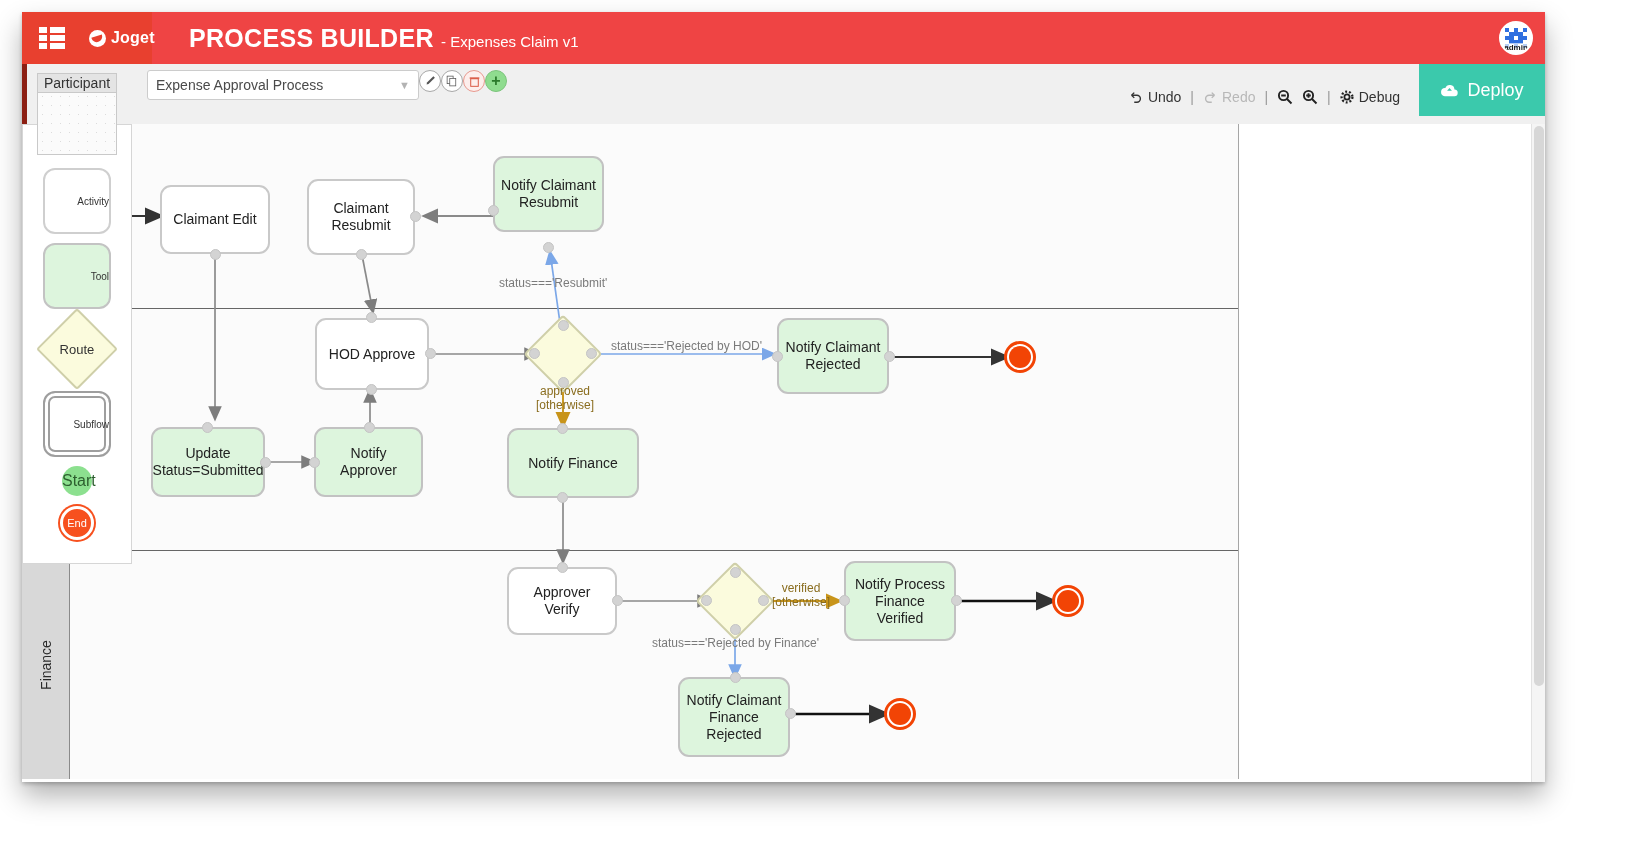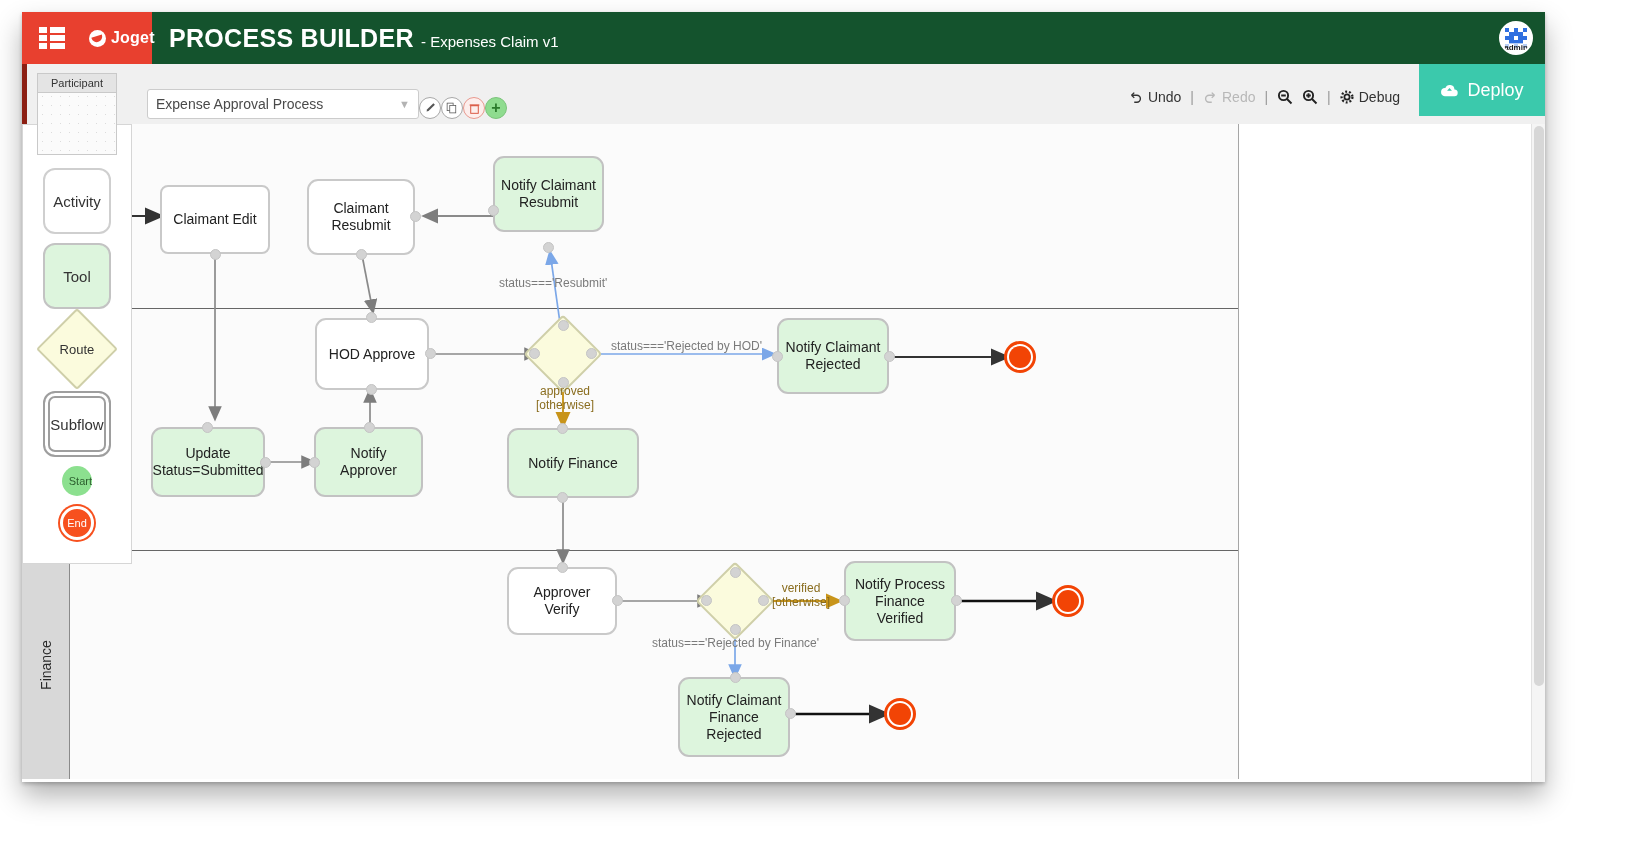--- a/index.html
+++ b/index.html
@@ -17,22 +17,22 @@
     width: 1523px; height: 770px;
     background: #ffffff;
     box-shadow: 0 14px 26px rgba(0,0,0,0.30), 0 2px 4px rgba(0,0,0,0.22);
     overflow: hidden;
   }
 
   
   .topbar {
     position: absolute; left: 0; top: 0;
     width: 100%; height: 52px;
-    background: #14532d;
-    display: flex; align-items: center;
+    background: #ef4444;
+    display: flex; align-items: center; gap: 20px;
   }
   .brand {
     width: 130px; height: 52px;
     background: #e8402f;
     display: flex; align-items: center; gap: 10px;
     padding-left: 17px;
     flex: 0 0 130px;
   }
   .hamburger { width: 26px; height: 22px; display: flex; flex-direction: column; justify-content: space-between; }
   .hmrow { display: flex; gap: 3px; height: 6px; }
@@ -71,21 +71,21 @@
     font-size: 8px; color:#1b1b1b; font-weight:bold; line-height:9px;
     background: rgba(255,255,255,0.65);
   }
 
   
   .toolbar {
     position:absolute; left:0; top:52px; width:100%; height:60px;
     background:#f0f0f0;
     display:flex; align-items:flex-start;
   }
-  .toolbar-left { display:flex; align-items:flex-end; gap:0; padding-left: 125px; padding-top: 25px; }
+  .toolbar-left { display:flex; align-items:flex-start; gap:0; padding-left: 125px; padding-top: 6px; }
   .proc-select {
     width: 272px; height: 30px; background:#ffffff;
     border:1px solid #cccccc; border-radius: 3px;
     display:flex; align-items:center; padding: 0 8px;
     font-size: 14px; color: #4a4a4a;
   }
   .proc-select .caret { margin-left:auto; color:#b3b3b3; font-size: 11px; }
   .rbtn { width:22px; height:22px; border-radius:50%; display:flex; align-items:center; justify-content:center; border:1px solid #a8a8a8; background:#fff; font-size:12px; color:#555; cursor:pointer; }
   .rbtn.del { border-color:#e8998f; background:#fdeeec; color:#d9543f; }
   .rbtn.add { border-color:#7cc47c; background:#8fdc8f; color:#2b7a2b; font-size:16px; font-weight:bold; }
@@ -192,41 +192,41 @@
     padding-top: 0;
   }
   .pal-participant {
     position:absolute; left: 4px; top: -52px; width: 80px; height: 82px;
     border:1px solid #c9c9c9; background:#fbfbfb;
     background-image: radial-gradient(circle, #dcdcdc 0.6px, transparent 0.7px);
     background-size: 9px 9px;
   }
   .pal-participant .hdr {
     height: 19px; background:#e4e4e4; border-bottom:1px solid #c9c9c9;
-    font-size: 11px; color:#333; display:flex; align-items:center; justify-content:center;
+    font-size: 14px; color:#333; display:flex; align-items:center; justify-content:center;
   }
   .pal-item { position:absolute; cursor:pointer; }
   .pal-box {
     width: 68px; height: 66px; border-radius: 12px;
-    display:flex; align-items:center; justify-content:center;
-    font-size: 15px; color:#333;
+    display:flex; align-items:center; justify-content:flex-end;
+    font-size: 10px; color:#333;
   }
   .pal-box.activity { background:#fff; border:2px solid #cfcfcf; }
   .pal-box.tool { background:#ddf5dd; border:2px solid #c3c3c3; }
   .pal-box.subflow { background:#fff; border:2px solid #9e9e9e; box-shadow: inset 0 0 0 3px #fff, inset 0 0 0 5px #9e9e9e; }
   .pal-route {
     width: 58px; height: 58px; background:#fbfbdd; border:2px solid #cfcfa9;
     transform: rotate(45deg); border-radius:3px;
     display:flex; align-items:center; justify-content:center;
   }
   .pal-route span { transform: rotate(-45deg); font-size: 13px; color:#333; }
   .pal-start {
     width: 30px; height: 30px; border-radius:50%; background:#8ce08f;
-    display:flex; align-items:center; justify-content:flex-end;
-    font-size: 11px; color:#2c5e2e;
+    display:flex; align-items:center; justify-content:flex-start;
+    font-size: 16px; color:#2c5e2e;
   }
   .pal-end {
     width: 34px; height: 34px; border-radius:50%; background:#f7501e;
     border: 3px solid #ffffff; box-shadow: 0 0 0 2px #f7501e;
     display:flex; align-items:center; justify-content:center;
     font-size: 11px; color:#ffffff;
   }
   .left-rail { position:absolute; left:0; top:52px; bottom:0; width: 5px; background:#8c1f13; }
 </style>
 </head>
@@ -443,21 +443,21 @@
         <path d="M713,505 L713,553" stroke="#7ba7e8" stroke-width="1.7" fill="none" marker-end="url(#ar-blue)"></path>
 
         <path d="M936,477 L1032,477" stroke="#111" stroke-width="2.4" fill="none" marker-end="url(#ar-dark)"></path>
 
         <path d="M770,590 L865,590" stroke="#111" stroke-width="2.4" fill="none" marker-end="url(#ar-dark)"></path>
       </svg>
 
       <div class="startev" style="left:66px; top:78px;"></div>
       <div class="port" style="left:91px; top:87px;"></div>
 
-      <div class="node activity" style="left:138px; top:61px; width:110px; height:69px;border-radius:8px;">
+      <div class="node activity" style="left:138px; top:61px; width:110px; height:69px;">
         <span>Claimant Edit</span>
       </div>
       <div class="port" style="left:188px; top:125px;"></div>
 
       <div class="node activity" style="left:285px; top:55px; width:108px; height:76px;">
         <span>Claimant Resubmit</span>
       </div>
       <div class="port" style="left:334px; top:125px;"></div>
       <div class="port" style="left:388px; top:87px;"></div>
 

